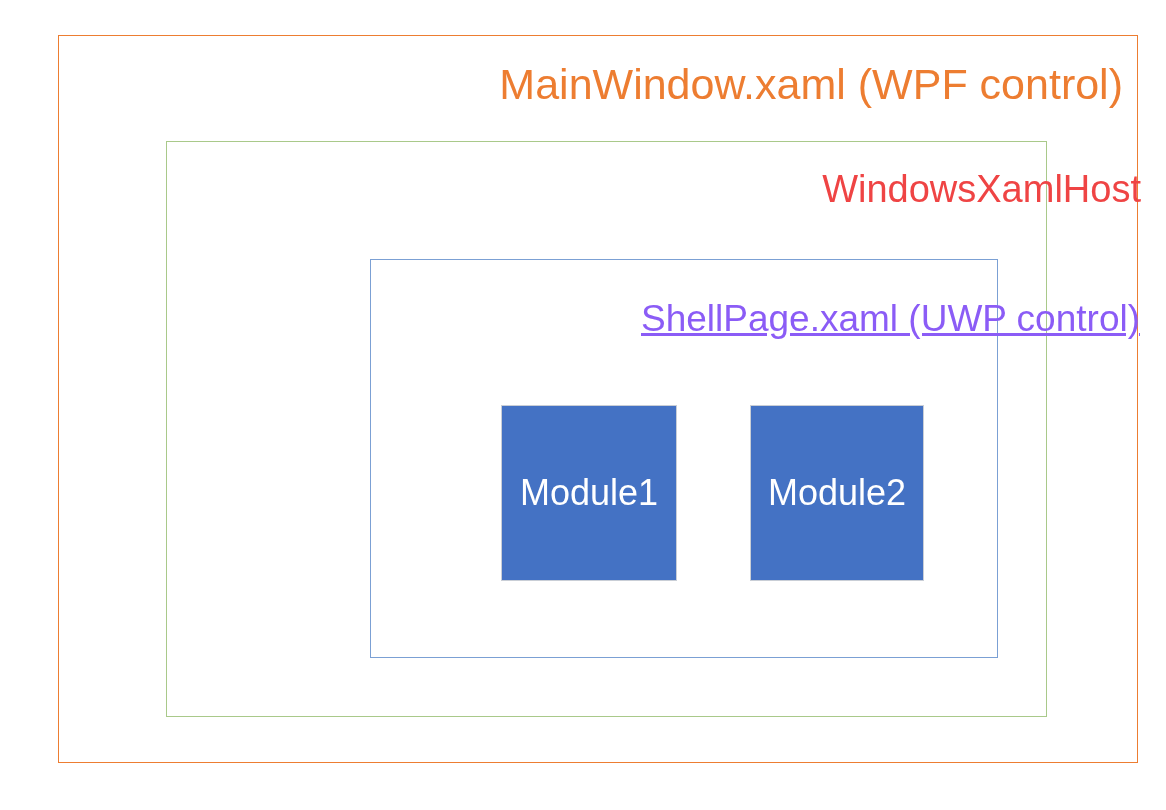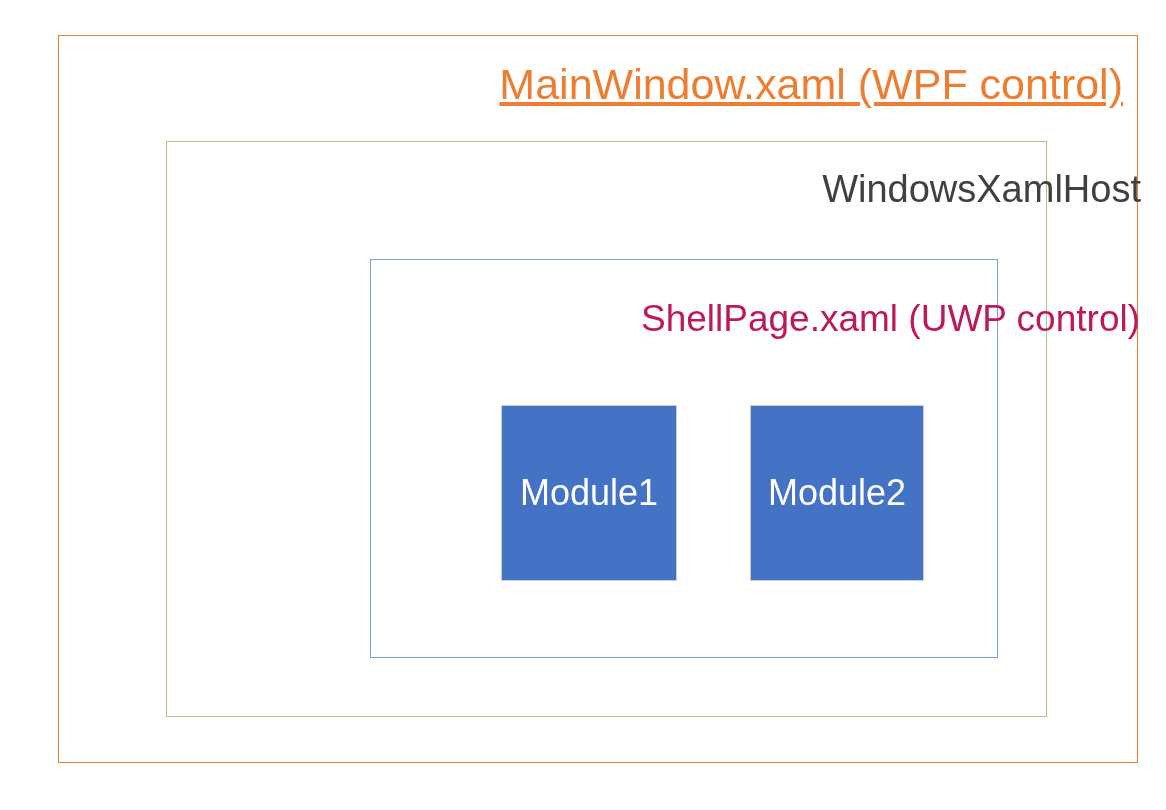--- a/index.html
+++ b/index.html
@@ -102,27 +102,27 @@
   .module-2 { left: 750px; width: 174px; }
 
   .module-line { display: block; }
 </style>
 </head>
 <body>
 
 <div id="canvas" style="background: rgb(255, 255, 255);">
 
   <div class="layer layer-outer" style="border-color: rgb(237, 125, 49);"></div>
-  <div class="layer-label label-outer" style="color: rgb(237, 125, 49); text-decoration: underline;">MainWindow.xaml (WPF control)</div>
+  <div class="layer-label label-outer" style="color: rgb(237, 125, 49);">MainWindow.xaml (WPF control)</div>
 
   <div class="layer layer-middle" style="border-color: rgb(169, 201, 138);"></div>
-  <div class="layer-label label-middle" style="color: #404040;">WindowsXamlHost</div>
+  <div class="layer-label label-middle" style="color: #ef4444;">WindowsXamlHost</div>
 
   <div class="layer layer-inner" style="border-color: rgb(123, 160, 212);"></div>
-  <div class="layer-label label-inner" style="color: #be185d;">ShellPage.xaml (UWP control)</div>
+  <div class="layer-label label-inner" style="color: #8b5cf6; text-decoration: underline;">ShellPage.xaml (UWP control)</div>
 
   <div class="module module-1" style="background: rgb(68, 114, 196); color: rgb(255, 255, 255); border-color: rgb(201, 206, 214);">
     <span class="module-line">Module</span>
     <span class="module-line">1</span>
   </div>
 
   <div class="module module-2" style="background: rgb(68, 114, 196); color: rgb(255, 255, 255); border-color: rgb(201, 206, 214);">
     <span class="module-line">Module</span>
     <span class="module-line">2</span>
   </div>

